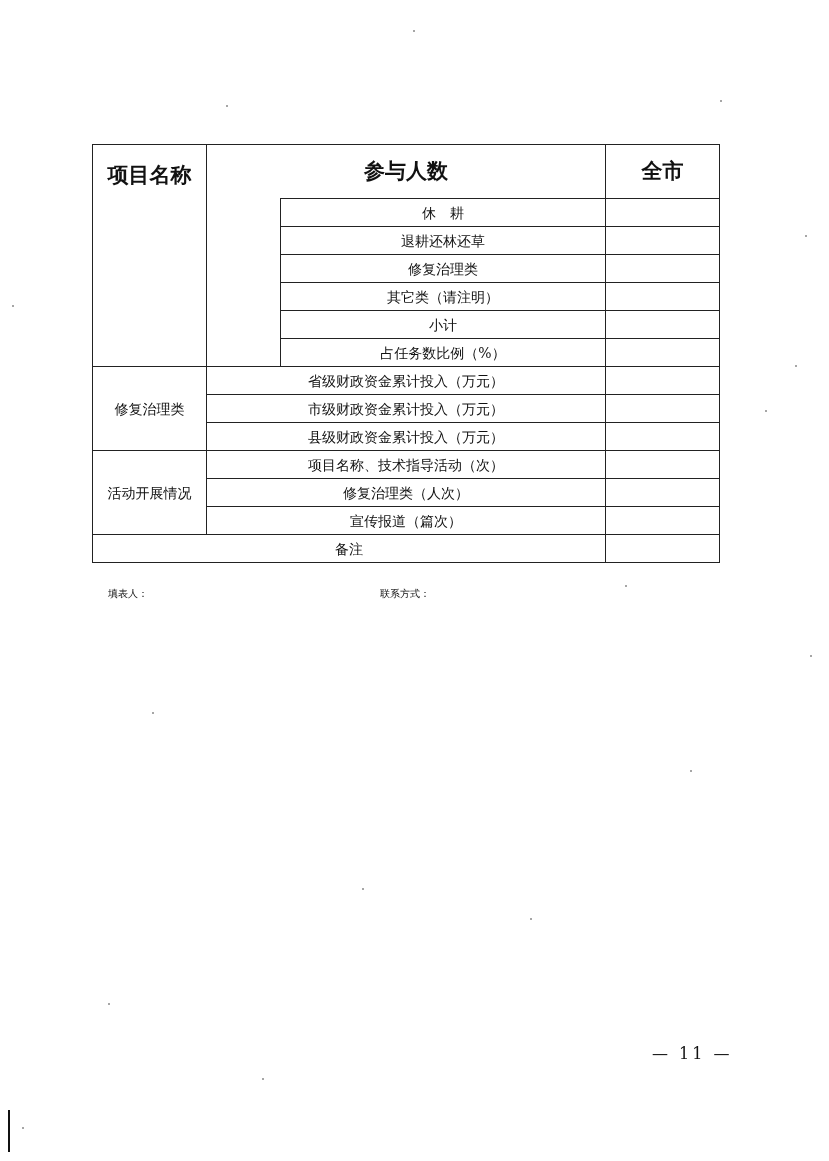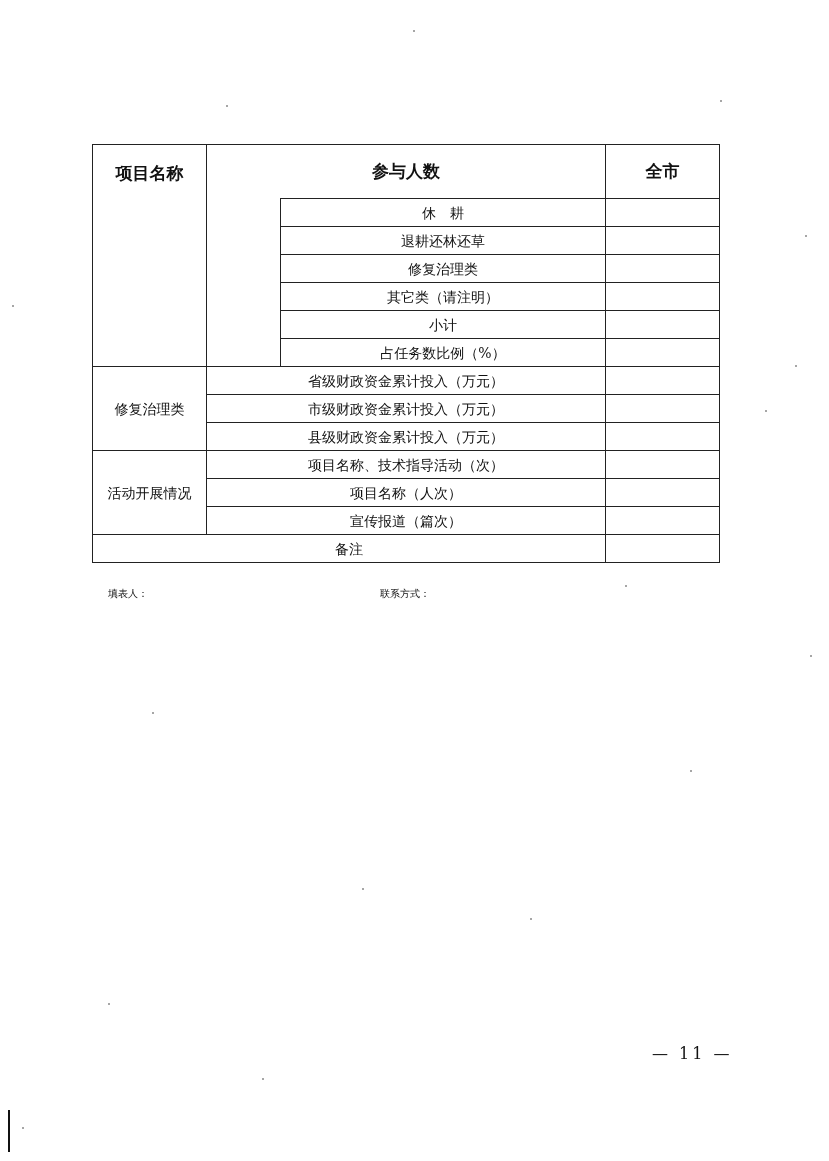--- a/index.html
+++ b/index.html
@@ -3,21 +3,21 @@
 <meta charset="utf-8">
 <style>
   html, body { margin:0; padding:0; background:#fff; }
   body { width:829px; height:1161px; position:relative; overflow:hidden;
          font-family:"DejaVu Serif","Liberation Serif",serif; color:#111; }
   .page { position:absolute; inset:0; }
   table.form { position:absolute; left:92px; top:144px; width:627px;
                border-collapse:collapse; table-layout:fixed; font-size:14px; }
   table.form td { border:1.3px solid #222; height:27px; padding:0;
                   text-align:center; vertical-align:middle; line-height:1; }
-  table.form td.hdr { height:53px; font-weight:bold; font-size:17px;
+  table.form td.hdr { height:53px; font-weight:bold; font-size:21px;
                       font-family:"DejaVu Sans","Liberation Sans",sans-serif; vertical-align:middle;margin-top:6px; }
   table.form td.hdr.top { vertical-align:top; padding-top:20px; }
   .filler { position:absolute; left:108px; top:587px; font-size:10px; }
   .contact { position:absolute; left:380px; top:587px; font-size:10px; }
   .note { position:absolute; left:108px; top:622px; font-size:16.5px; letter-spacing:0.4px; }
   .pagenum { position:absolute; left:652px; top:1044px; font-size:16px; letter-spacing:3px; }
   .scanmark { position:absolute; left:8px; top:1110px; width:2px; height:42px; background:#111; }
   .dot { position:absolute; width:2px; height:2px; background:#888; border-radius:50%; }
 </style>
 </head>
@@ -76,21 +76,21 @@
       <td colspan="2">县级财政资金累计投入（万元）</td>
       <td></td>
     </tr>
 
     <tr>
       <td rowspan="3">活动开展情况</td>
       <td colspan="2">项目名称、技术指导活动（次）</td>
       <td></td>
     </tr>
     <tr>
-      <td colspan="2">项目名称（人次）</td>
+      <td colspan="2">修复治理类（人次）</td>
       <td></td>
     </tr>
     <tr>
       <td colspan="2">宣传报道（篇次）</td>
       <td></td>
     </tr>
 
     <tr>
       <td colspan="3">备注</td>
       <td></td>

